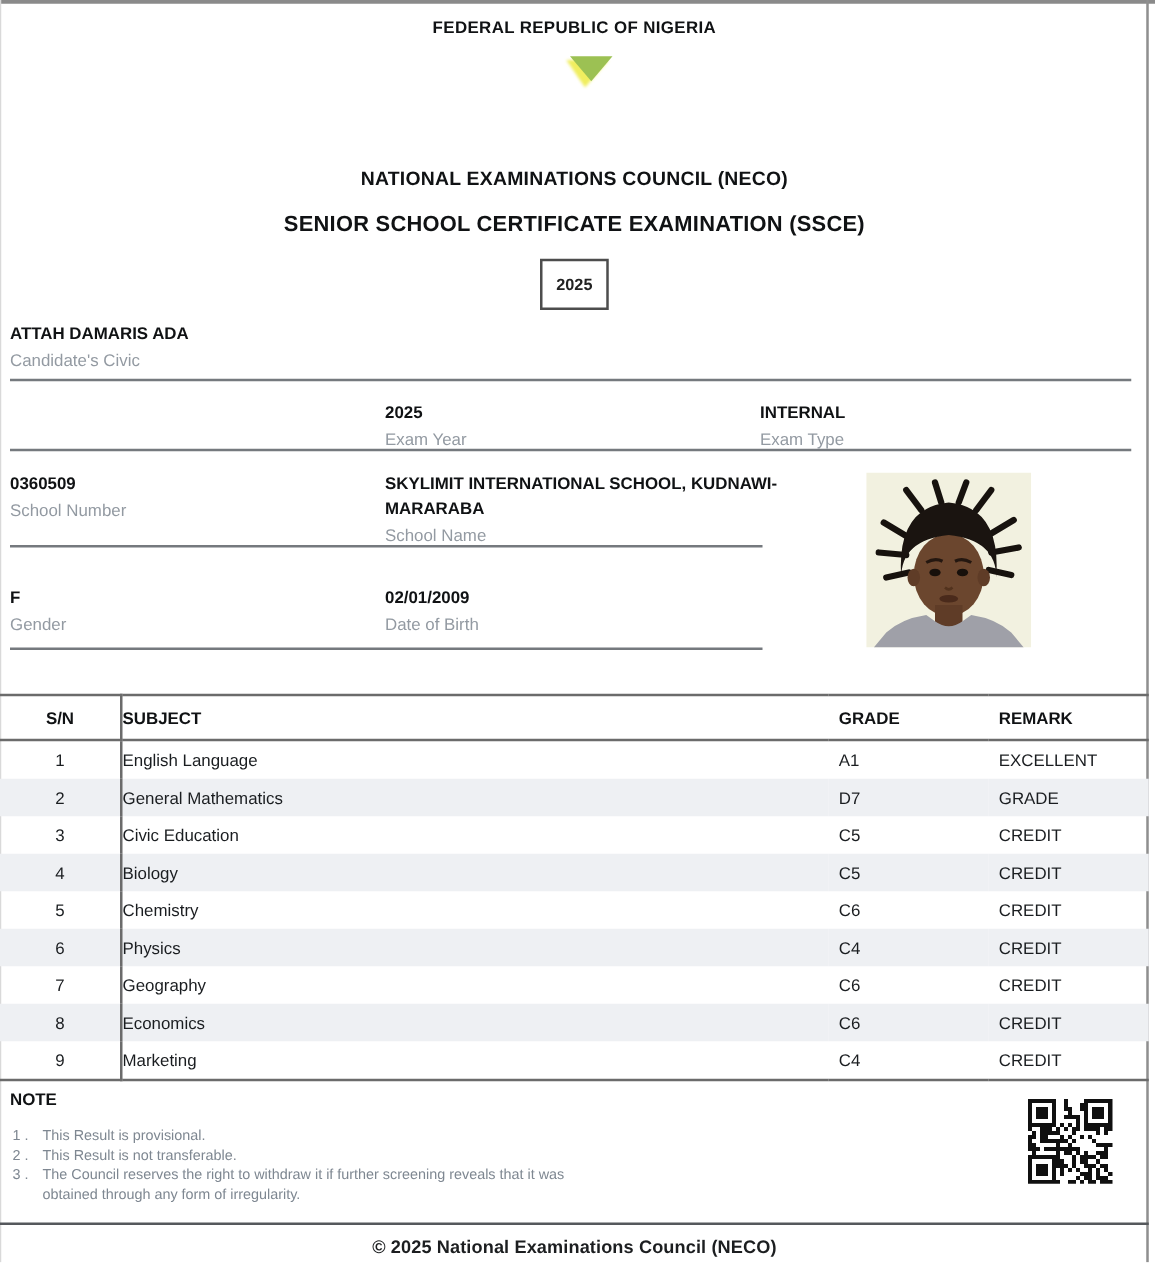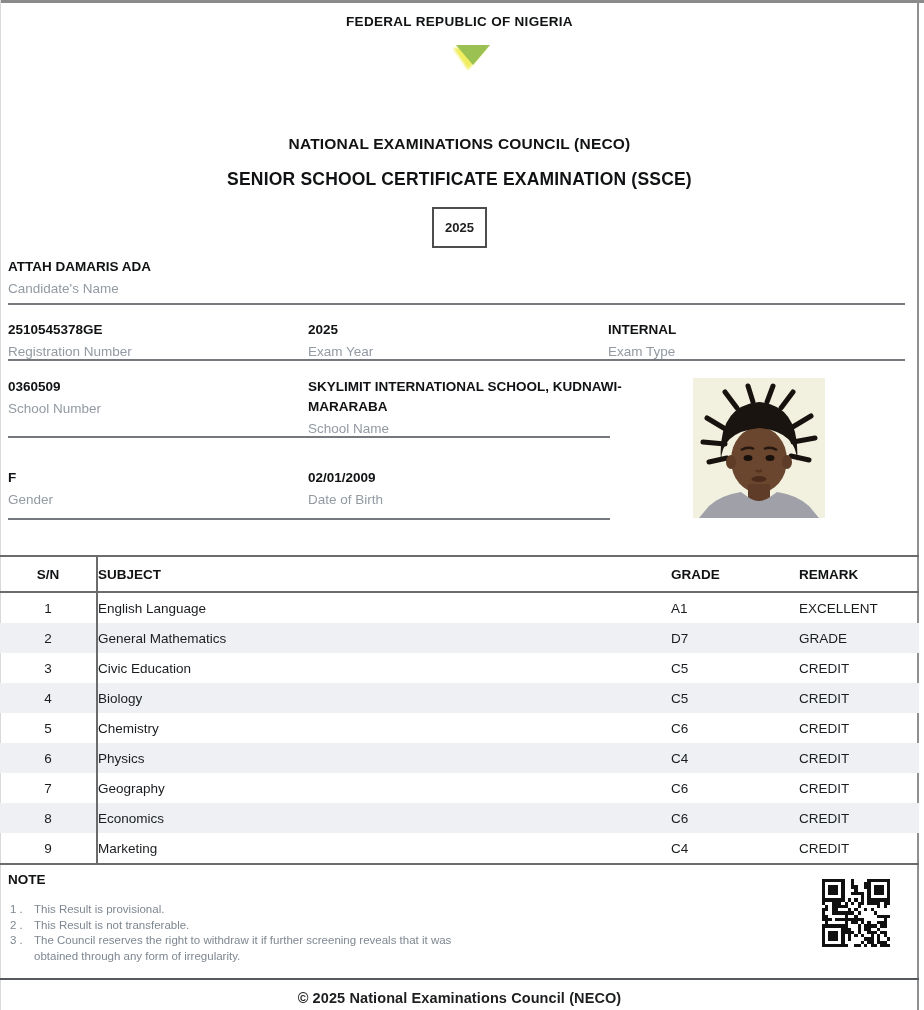--- a/index.html
+++ b/index.html
@@ -78,28 +78,24 @@
     <polygon points="2,6 36,6 17,28" fill="#f0ee5e" filter="url(#soft)"></polygon>
     <polygon points="5,3 39,3 22,23" fill="#9cc153"></polygon>
   </svg>
 
   <div class="centered council-title">NATIONAL EXAMINATIONS COUNCIL (NECO)</div>
   <div class="centered exam-title">SENIOR SCHOOL CERTIFICATE EXAMINATION (SSCE)</div>
   <div class="year-box">2025</div>
 
   <div class="fgroup" style="top:257px; left:8px;">
     <div class="fval">ATTAH DAMARIS ADA</div>
-    <div class="flab">Candidate's Name</div>
+    <div class="flab">Candidate's Civic</div>
   </div>
   <div class="hline" style="top:303px; left:8px; width:897px;"></div>
 
-  <div class="fgroup" style="top:320px; left:8px;">
-    <div class="fval">2510545378GE</div>
-    <div class="flab">Registration Number</div>
-  </div>
   <div class="fgroup" style="top:320px; left:308px;">
     <div class="fval">2025</div>
     <div class="flab">Exam Year</div>
   </div>
   <div class="fgroup" style="top:320px; left:608px;">
     <div class="fval">INTERNAL</div>
     <div class="flab">Exam Type</div>
   </div>
   <div class="hline" style="top:359px; left:8px; width:897px;"></div>
 

